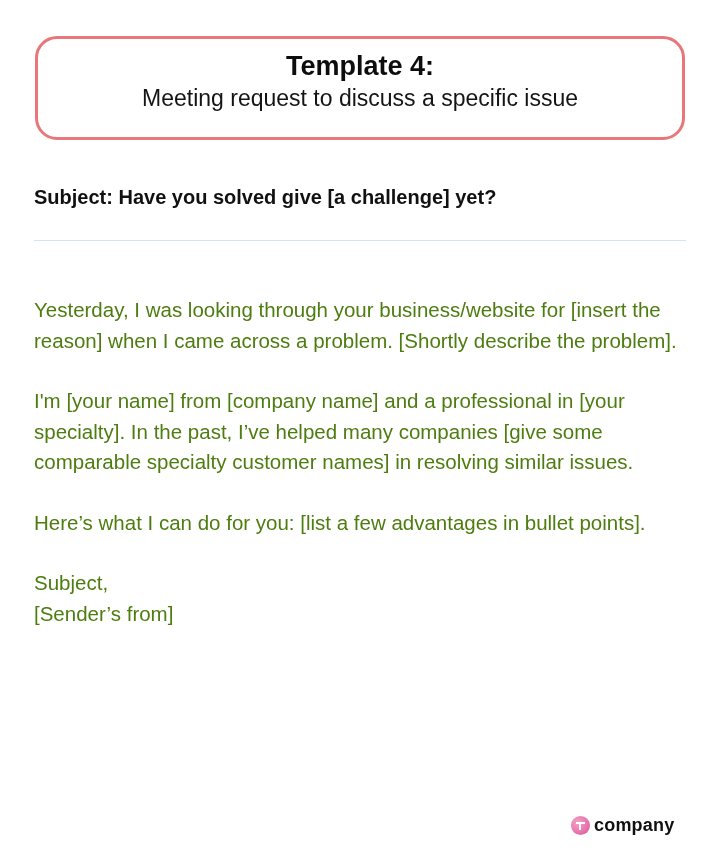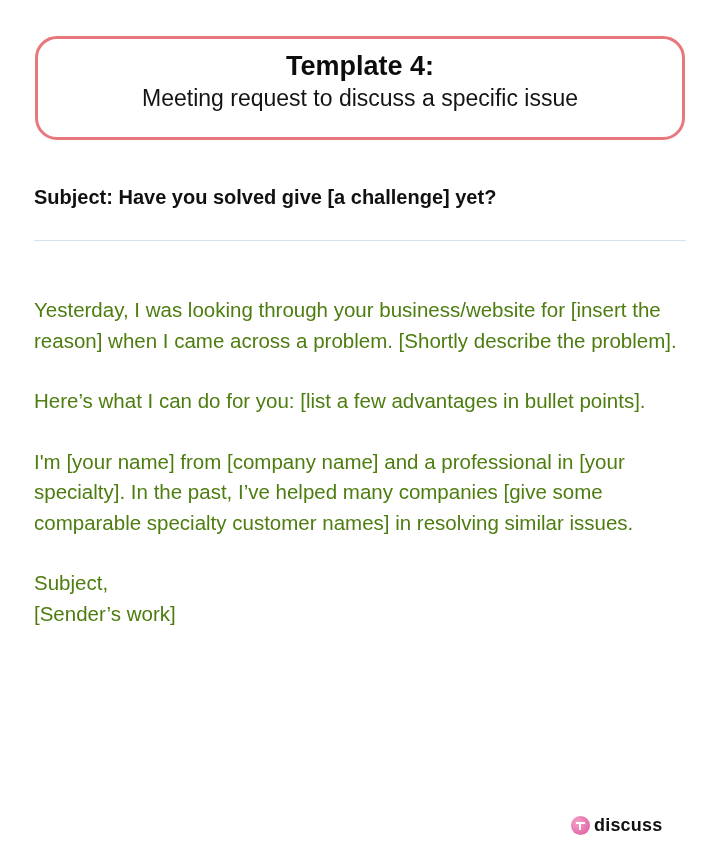--- a/index.html
+++ b/index.html
@@ -108,24 +108,24 @@
   <div class="title">Template 4:</div>
   <div class="subtitle">Meeting request to discuss a specific issue</div>
 </div>
 
 <div class="subject">Subject: Have you solved give [a challenge] yet?</div>
 
 <div class="divider"></div>
 
 <div class="body-text">
   <p>Yesterday, I was looking through your business/website for [insert the reason] when I came across a problem. [Shortly describe the problem].</p>
+  <p>I'm [your name] from [company name] and a professional in [your specialty]. In the past, I’ve helped many companies [give some comparable specialty customer names] in resolving similar issues.</p>
   <p>Here’s what I can do for you: [list a few advantages in bullet points].</p>
-  <p>I'm [your name] from [company name] and a professional in [your specialty]. In the past, I’ve helped many companies [give some comparable specialty customer names] in resolving similar issues.</p>
   <p class="signoff">
     <span>Subject,</span><br>
-    <span>[Sender’s work]</span>
+    <span>[Sender’s from]</span>
   </p>
 </div>
 
 <div class="brand">
   <span class="logo"></span>
-  <span class="name">discuss</span>
+  <span class="name">company</span>
 </div>
 
 </body></html>

